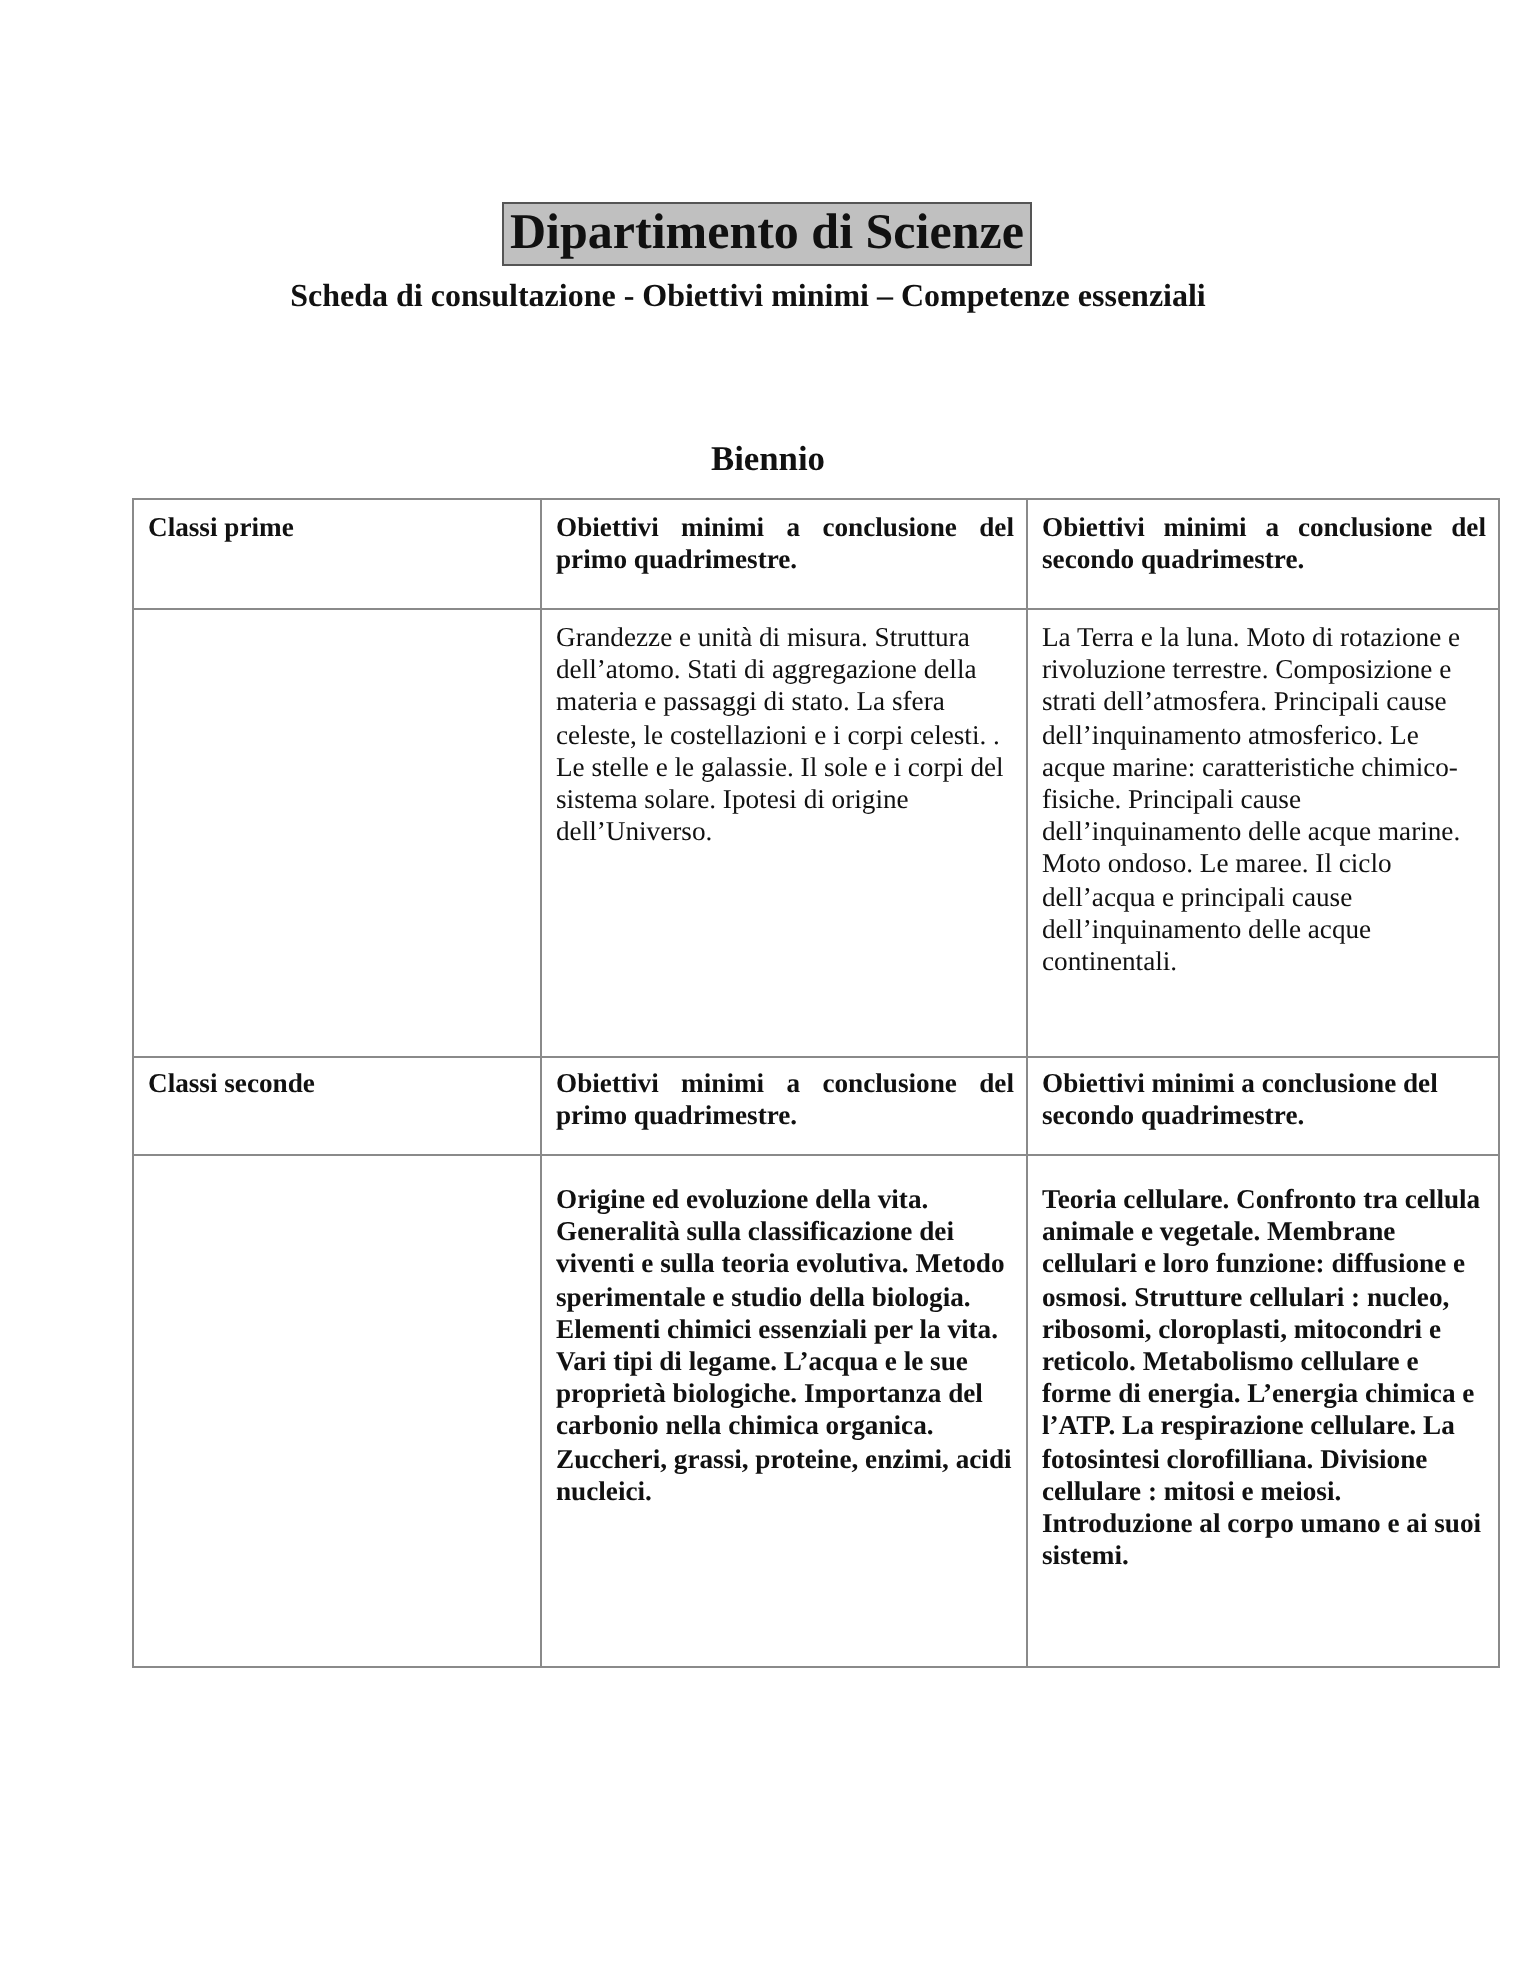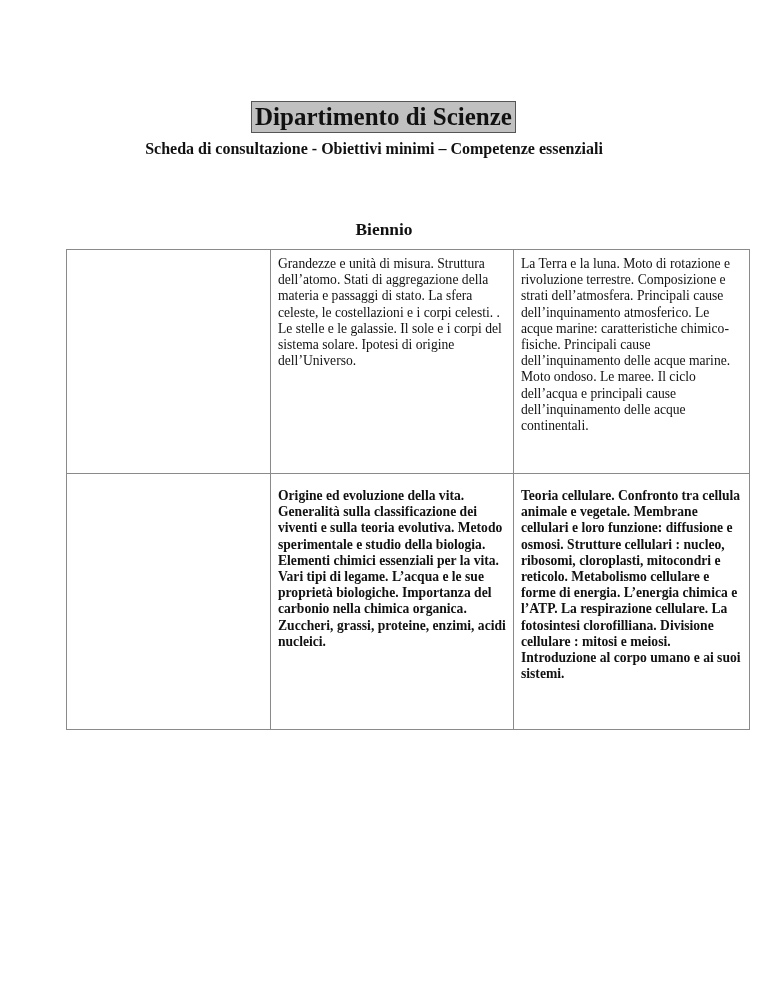--- a/index.html
+++ b/index.html
@@ -44,24 +44,34 @@
 <div class="subtitle">Scheda di consultazione - Obiettivi minimi – Competenze essenziali</div>
 <div class="level">Biennio</div>
 
 <table class="grid">
   <colgroup>
       <col class="c1">
       <col class="c2">
       <col class="c3">
     </colgroup>
   <tbody>
+    <tr class="r-head">
+      <td class="hdr">Classi prime</td>
+      <td class="hdr just">Obiettivi minimi a conclusione del primo quadrimestre.</td>
+      <td class="hdr just">Obiettivi minimi a conclusione del secondo quadrimestre.</td>
+    </tr>
     <tr class="r-body1">
       <td></td>
       <td>Grandezze e unità di misura. Struttura dell’atomo. Stati di aggregazione della materia e passaggi di stato. La sfera celeste, le costellazioni e i corpi celesti. . Le stelle e le galassie. Il sole e i corpi del sistema solare. Ipotesi di origine dell’Universo.</td>
       <td>La Terra e la luna. Moto di rotazione e rivoluzione terrestre. Composizione e strati dell’atmosfera. Principali cause dell’inquinamento atmosferico. Le acque marine: caratteristiche chimico-fisiche. Principali cause dell’inquinamento delle acque marine. Moto ondoso. Le maree. Il ciclo dell’acqua e principali cause dell’inquinamento delle acque continentali.</td>
+    </tr>
+    <tr class="r-head2">
+      <td class="hdr">Classi seconde</td>
+      <td class="hdr just">Obiettivi minimi a conclusione del primo quadrimestre.</td>
+      <td class="hdr">Obiettivi minimi a conclusione del secondo quadrimestre.</td>
     </tr>
     <tr class="r-body2">
       <td></td>
       <td>Origine ed evoluzione della vita. Generalità sulla classificazione dei viventi e sulla teoria evolutiva. Metodo sperimentale e studio della biologia. Elementi chimici essenziali per la vita. Vari tipi di legame. L’acqua e le sue proprietà biologiche. Importanza del carbonio nella chimica organica. Zuccheri, grassi, proteine, enzimi, acidi nucleici.</td>
       <td>Teoria cellulare. Confronto tra cellula animale e vegetale. Membrane cellulari e loro funzione: diffusione e osmosi. Strutture cellulari : nucleo, ribosomi, cloroplasti, mitocondri e reticolo. Metabolismo cellulare e forme di energia. L’energia chimica e l’ATP. La respirazione cellulare. La fotosintesi clorofilliana. Divisione cellulare : mitosi e meiosi. Introduzione al corpo umano e ai suoi sistemi.</td>
     </tr>
   </tbody>
 </table>
 
 </body></html>

